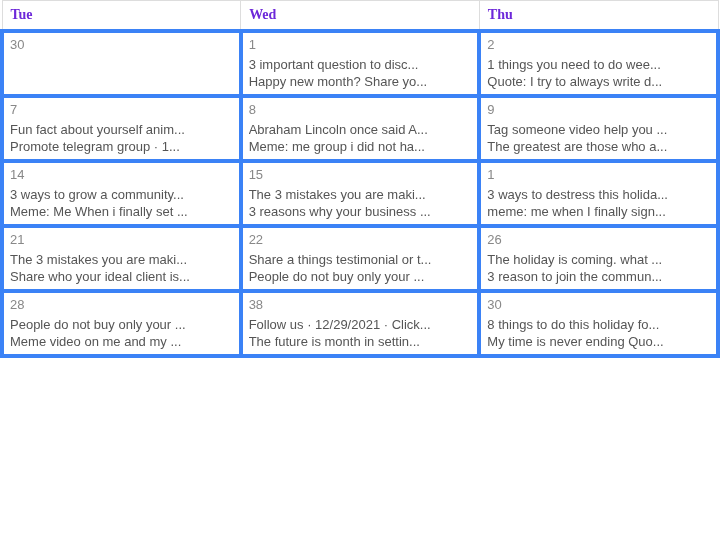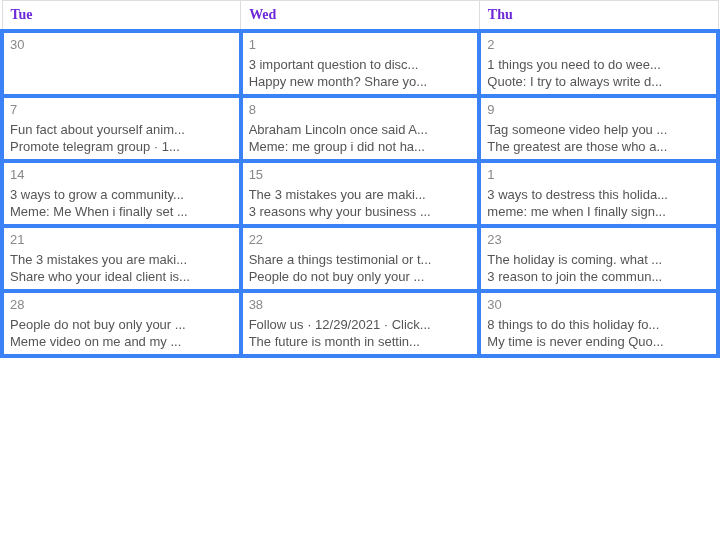--- a/index.html
+++ b/index.html
@@ -113,21 +113,21 @@
           <span class="day-number">21</span>
           <span class="event">The 3 mistakes you are maki...</span>
           <span class="event">Share who your ideal client is...</span>
         </td>
         <td>
           <span class="day-number">22</span>
           <span class="event">Share a things testimonial or t...</span>
           <span class="event">People do not buy only your ...</span>
         </td>
         <td>
-          <span class="day-number">23</span>
+          <span class="day-number">26</span>
           <span class="event">The holiday is coming. what ...</span>
           <span class="event">3 reason to join the commun...</span>
         </td>
       </tr>
       <tr>
         <td>
           <span class="day-number">28</span>
           <span class="event">People do not buy only your ...</span>
           <span class="event">Meme video on me and my ...</span>
         </td>

